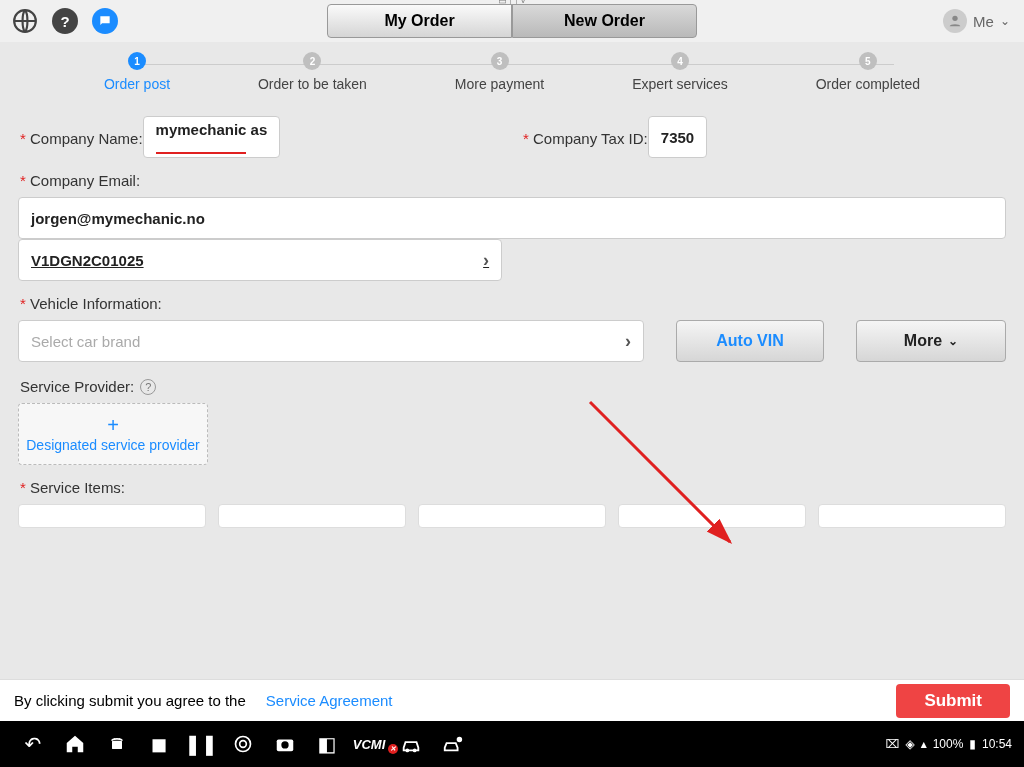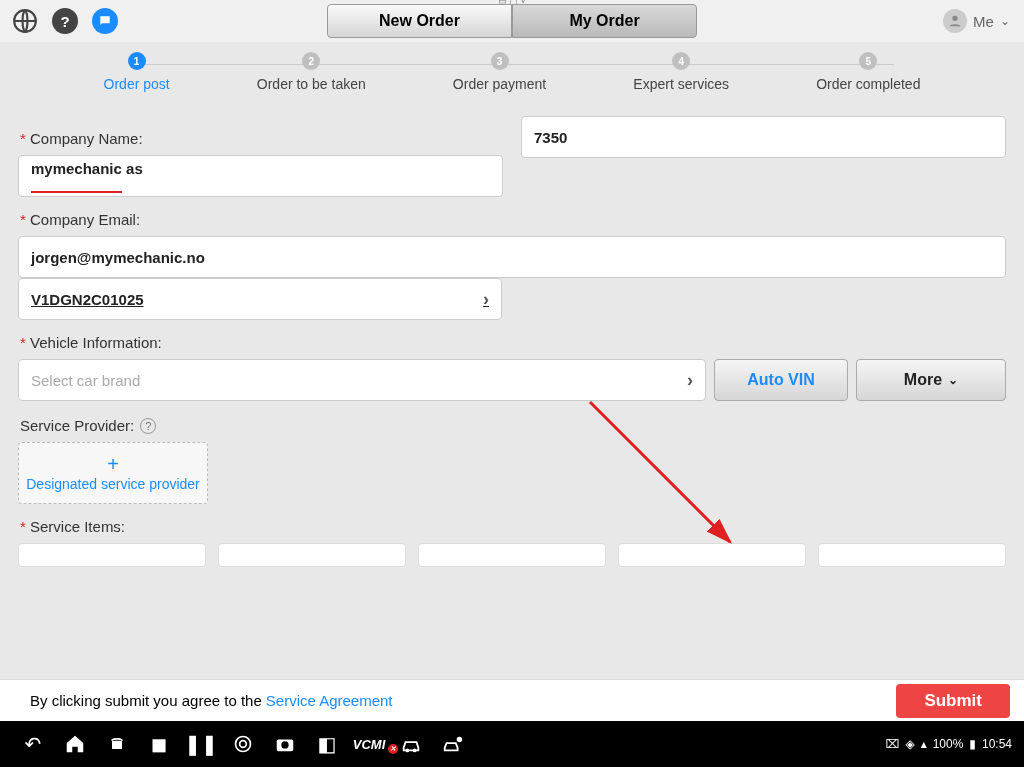--- a/index.html
+++ b/index.html
@@ -18,40 +18,40 @@
   .chev { font-size: 12px; }
   .status-mini { position:absolute; left:50%; top:-4px; transform:translateX(-50%); font-size:9px; color:#777; display:flex; gap:2px;}
   .stepper { height: 60px; display: flex; align-items: center; justify-content: space-around; padding: 0 60px 0 60px; position:relative; }
   .step { display: flex; flex-direction: column; align-items: center; gap: 6px; z-index:2; font-size:14px; color:#444; }
   .step .dot { width: 18px; height: 18px; border-radius: 50%; background: #bfbfbf; color:#fff; font-size:10px; display:flex;align-items:center;justify-content:center; font-weight:bold; }
   .step.active .dot { background:#1b8cff; }
   .step.active { color:#1b8cff; }
   .step-line { position:absolute; top:22px; left:130px; right:130px; height:1px; background:#ccc; z-index:1;}
   .form-area { position:absolute; top:102px; bottom:88px; left:0; right:0; overflow-y:hidden; padding: 14px 18px 0 18px; background:#e8e8e8;}
   .row { display:flex; gap:18px; }
-  .col { flex:1; display:flex; flex-direction:column; }
+  .col { flex:1; display:flex; flex-direction:row; }
   .lbl { font-size:15px; color:#333; margin: 14px 0 8px 2px; }
   .req::before { content:"* "; color:#e02020; }
   .inp { height:42px; background:#fff; border:1px solid #ccc; border-radius:4px; padding:0 12px; font-size:15px; font-weight:bold; color:#222; display:flex; align-items:center; justify-content:space-between;}
   .inp .chevr { color:#555; font-size:18px; font-weight:bold; }
   .placeholder { color:#aaa; font-weight:normal; }
   .half { width: 49%; text-decoration: underline; }
-  .actions-row { display:flex; gap:8px; align-items:flex-end; }
+  .actions-row { display:flex; gap:32px; align-items:flex-end; }
   .sel-brand { flex:1; }
   .btn3d { height:42px; border:1px solid #aaa; border-radius:4px; background:linear-gradient(#f5f5f5,#d6d6d6); display:flex; align-items:center; justify-content:center; font-size:16px; font-weight:bold; cursor:pointer; }
-  .btn-auto { width:134px; color:#1b8cff; }
+  .btn-auto { width:148px; color:#1b8cff; }
   .btn-more { width:150px; color:#222; gap:6px;}
   .svc-prov { font-size:15px; color:#333; margin:16px 0 8px 2px; display:flex; align-items:center; gap:6px;}
   .qmark { width:16px;height:16px;border:1px solid #999;border-radius:50%;font-size:11px;display:flex;align-items:center;justify-content:center;color:#777;}
   .add-prov { width:190px; height:62px; border:1px dashed #bbb; border-radius:4px; display:flex; flex-direction:column; align-items:center; justify-content:center; color:#1b8cff; font-size:14px; gap:2px; cursor:pointer; background:#f7f7f7;}
   .add-prov .plus { font-size:20px; line-height:1;}
   .svc-items-row { display:flex; gap:12px; margin-top:6px;}
   .svc-card { flex:1; height:24px; background:#fff; border:1px solid #ddd; border-radius:4px;}
-  .footer-bar { position:absolute; bottom:46px; left:0; right:0; height:42px; background:#fff; border-top:1px solid #ddd; display:flex; align-items:center; padding:0 30px; font-size:15px;}
-  .footer-bar a { color:#1b8cff; text-decoration:none; margin-left:4px;}
+  .footer-bar { position:absolute; bottom:46px; left:0; right:0; height:42px; background:#fff; border-top:1px solid #ddd; display:flex; align-items:center; padding:0 14px; font-size:15px;}
+  .footer-bar a { color:#1b8cff; text-decoration:none; margin-left:20px;}
   .submit-btn { position:absolute; right:14px; height:34px; padding:0 28px; background:#ef4444; color:#fff; border:none; border-radius:4px; font-size:17px; font-weight:bold; cursor:pointer;}
   .sysbar { position:absolute; bottom:0; left:0; right:0; height:46px; background:#000; display:flex; align-items:center; color:#fff; padding:0 12px; }
   .sysbar .sico { width:42px; display:flex; justify-content:center; font-size:20px; }
   .sysbar .vcmi { font-size:13px; font-weight:bold; font-style:italic; position:relative;}
   .sysbar .vcmi .x { position:absolute; right:-8px; bottom:-2px; background:#e02020; width:10px;height:10px;border-radius:50%;font-size:7px;display:flex;align-items:center;justify-content:center;}
   .sysbar .right { margin-left:auto; display:flex; align-items:center; gap:6px; font-size:12px;}
   .underline-red { border-bottom:2px solid #e02020; padding-bottom:14px; display:inline-block;}
   .arrow-svg { position:absolute; top:290px; left:580px; pointer-events:none; z-index:50;}
   .globe-icon svg, .avatar svg { display:block; }
 </style>
@@ -68,22 +68,22 @@
         </svg>
     </div>
     <div class="circ-icon">?</div>
     <div class="circ-icon chat-icon">
       <svg width="14" height="14" viewBox="0 0 24 24" fill="#fff">
           <path d="M4 4h16v12H7l-3 3z"></path>
         </svg>
     </div>
   </div>
   <div class="tab-group">
+    <div class="top-tab">My Order</div>
     <div class="top-tab">New Order</div>
-    <div class="top-tab">My Order</div>
   </div>
   <div class="user-block">
     <div class="avatar">
       <svg width="16" height="16" viewBox="0 0 24 24" fill="#888">
           <circle cx="12" cy="8" r="4"></circle>
           <path d="M4 20c0-4 16-4 16 0z"></path>
         </svg>
     </div>
     <span>Me</span>
     <span class="chev">⌄</span>
@@ -95,41 +95,42 @@
   <div class="step active">
       <div class="dot">1</div>
       <span>Order post</span>
     </div>
   <div class="step">
       <div class="dot">2</div>
       <span>Order to be taken</span>
     </div>
   <div class="step">
       <div class="dot">3</div>
-      <span>Order payment</span>
+      <span>More payment</span>
     </div>
   <div class="step">
       <div class="dot">4</div>
       <span>Expert services</span>
     </div>
   <div class="step">
       <div class="dot">5</div>
       <span>Order completed</span>
     </div>
 </div>
 
 <div class="form-area">
   <div class="row">
     <div class="col">
       <div class="lbl req">Company Name:</div>
       <div class="inp">
         <span><span class="underline-red">mymechanic</span><span> as</span></span>
       </div>
     </div>
     <div class="col">
+      <div class="lbl req">Company Tax ID:</div>
       <div class="inp">
           <span>7350</span>
         </div>
     </div>
   </div>
 
   <div class="lbl req">Company Email:</div>
   <div class="inp">
       <span>jorgen@mymechanic.no</span>
     </div>

